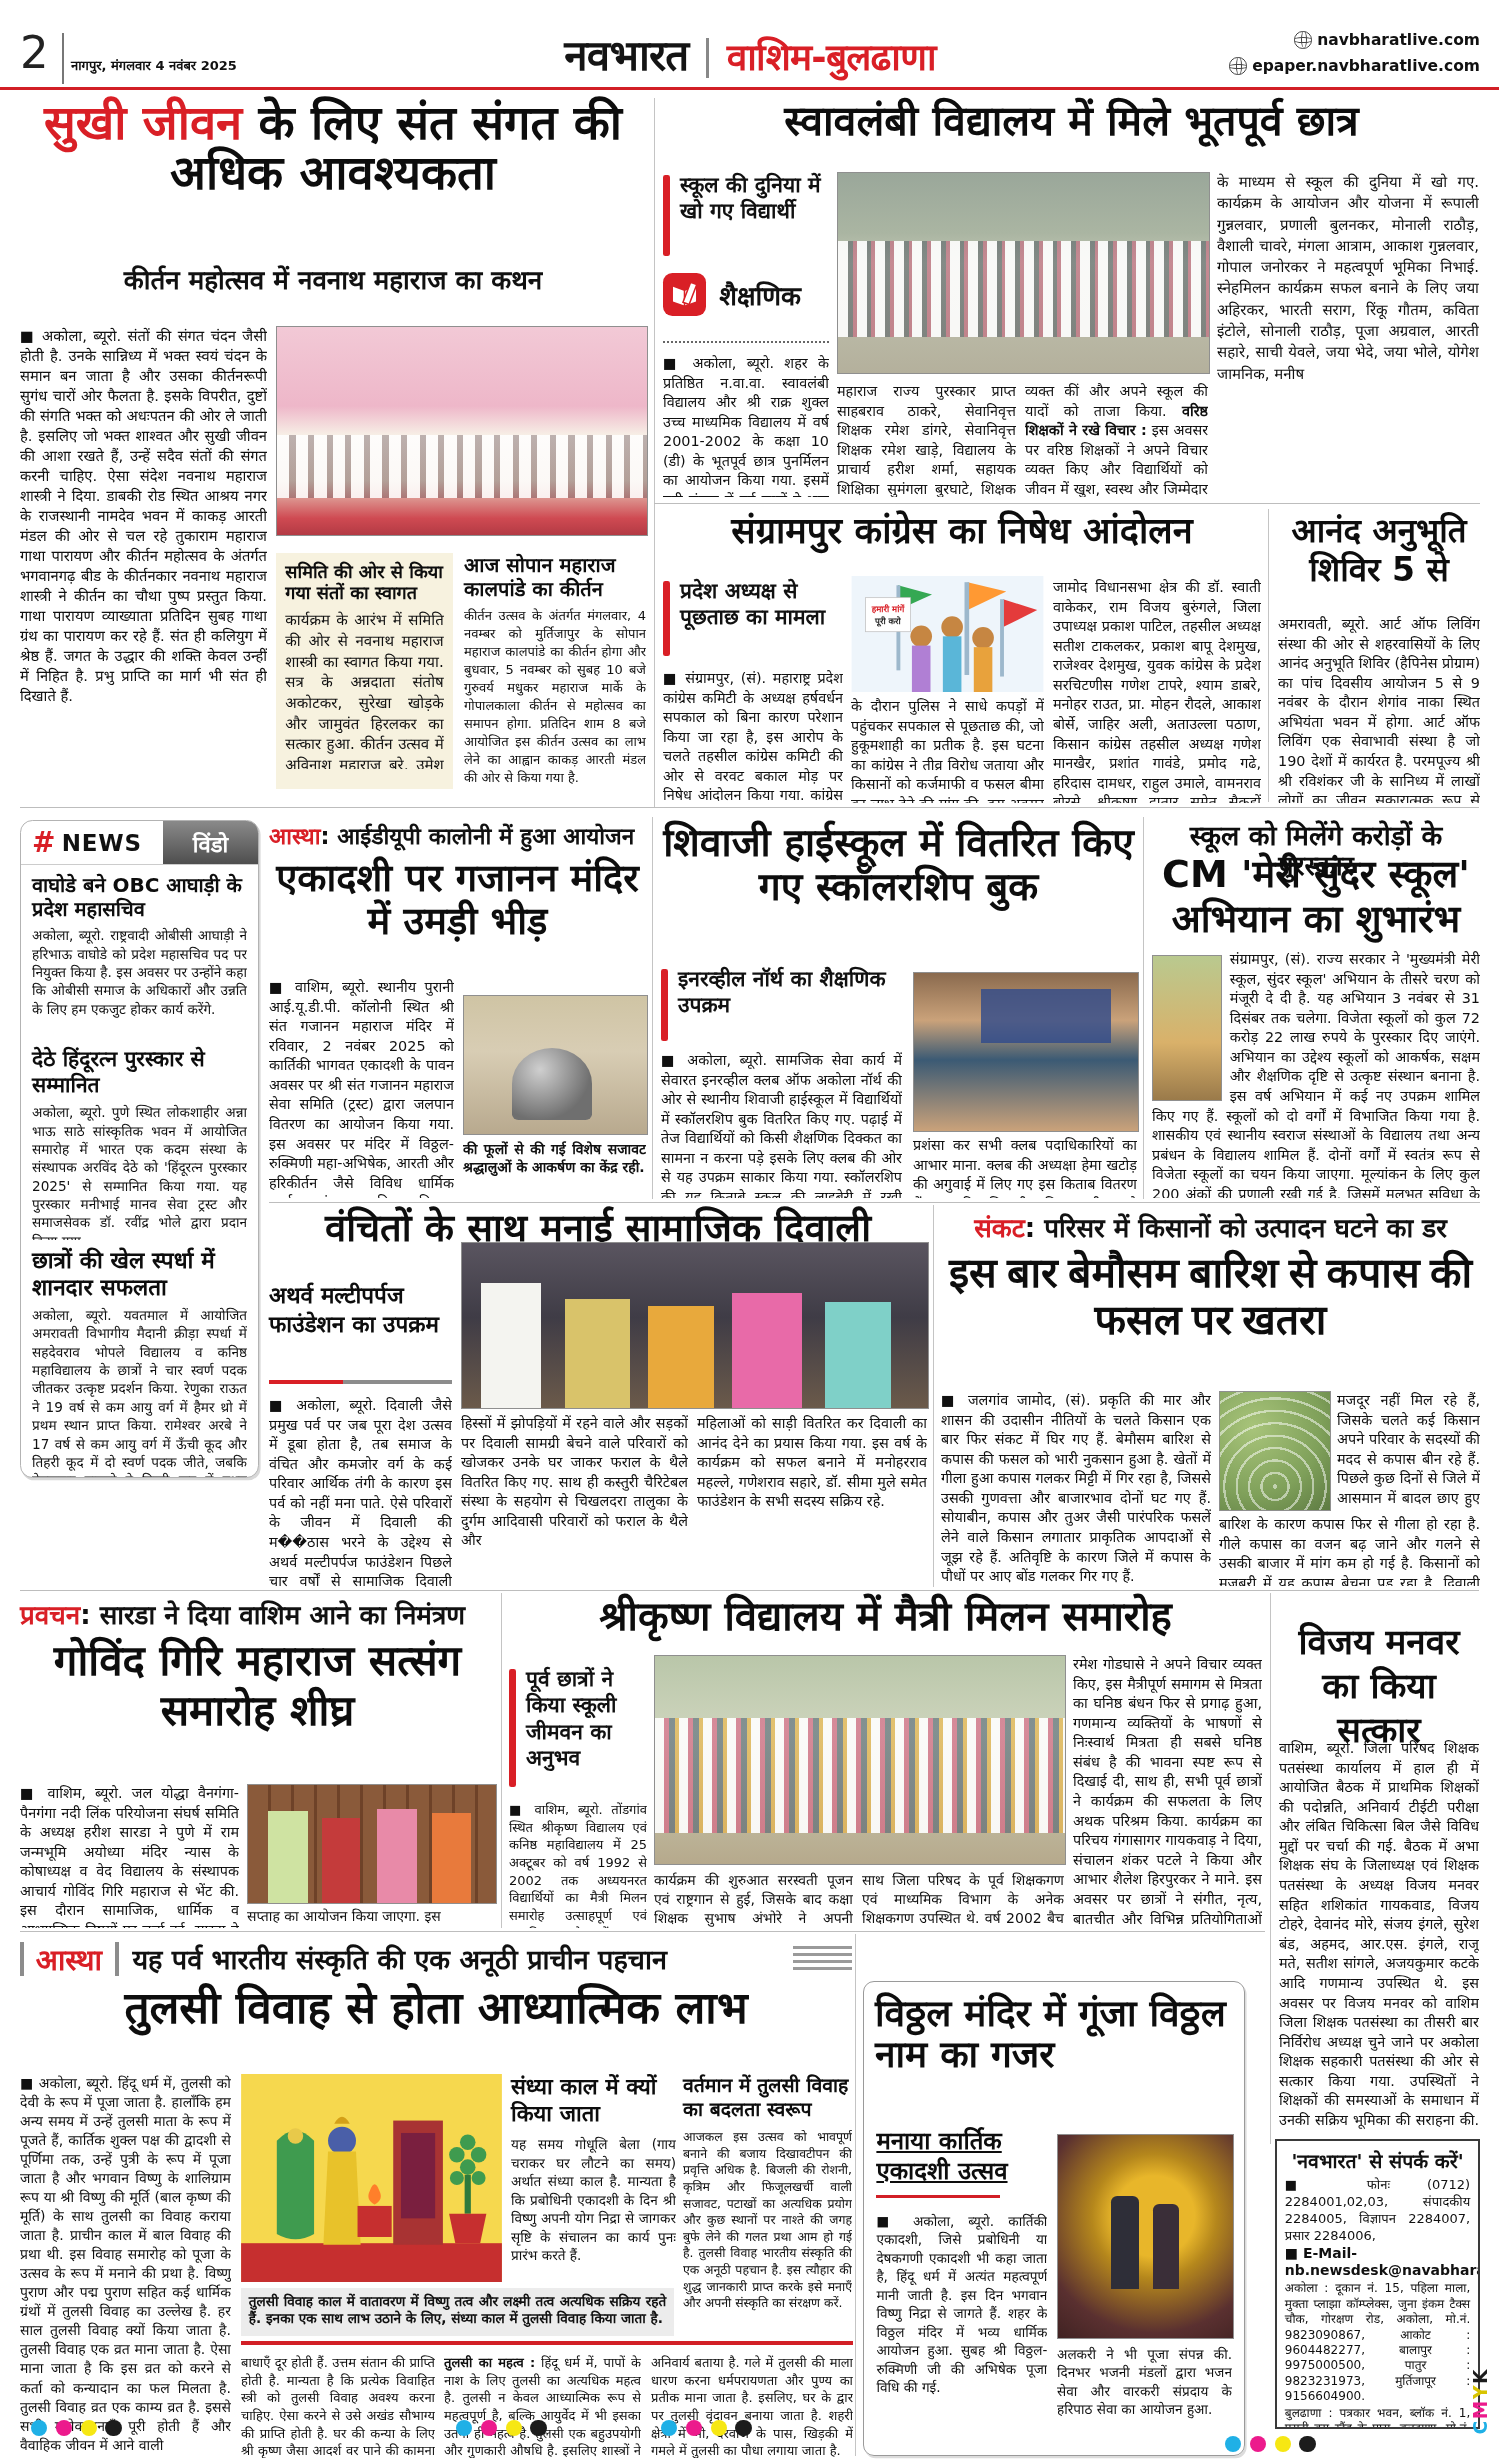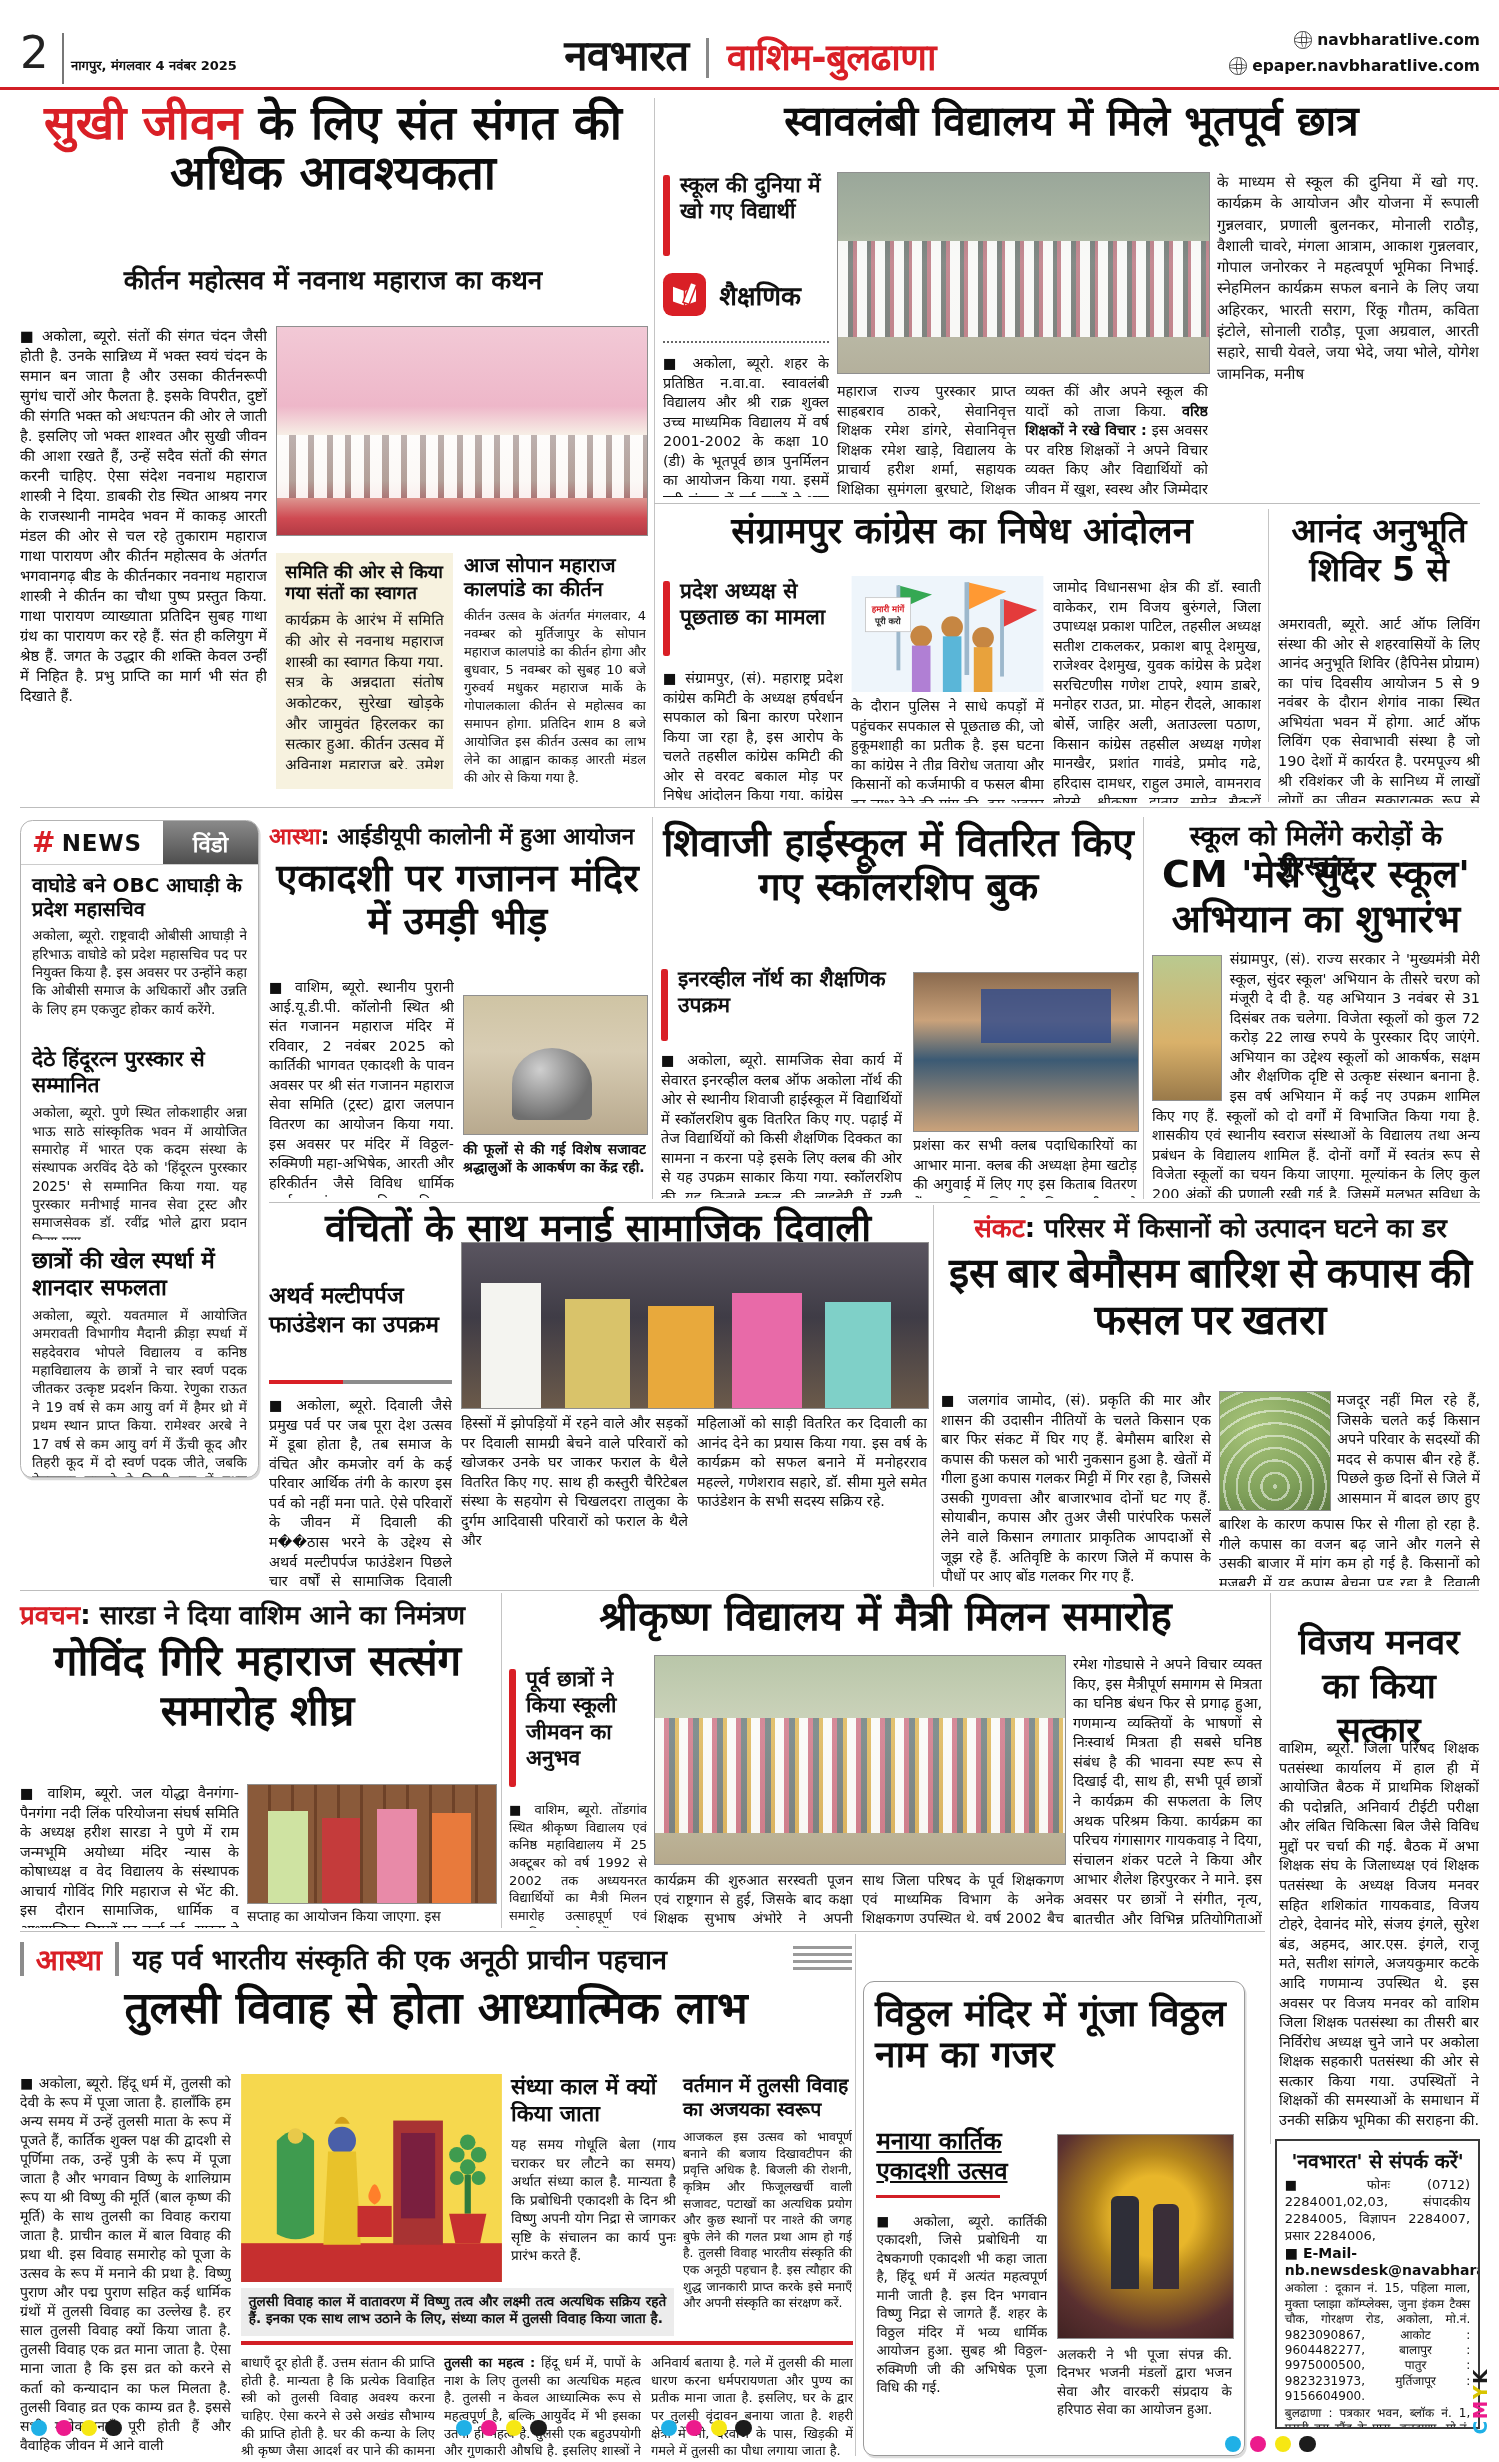--- a/index.html
+++ b/index.html
@@ -302,21 +302,21 @@
         <rect x="288" y="130" width="8" height="50" fill="#2e7a3c"></rect>
         <path d="M268 180 h48 l-8 38 h-32 Z" fill="#c62f2f"></path>
       </g>
     </svg>
   </div>
   <div class="abs" style="left:511px;top:2074px;width:165px;">
     <div class="hl" style="font-size:22px;line-height:1.22;">संध्या काल में क्यों किया जाता</div>
     <div class="j" style="font-size:13.6px;line-height:1.36;margin-top:7.8px;height:144px;overflow:hidden;">यह समय गोधूलि बेला (गाय चराकर घर लौटने का समय) अर्थात संध्या काल है. मान्यता है कि प्रबोधिनी एकादशी के दिन श्री विष्णु अपनी योग निद्रा से जागकर सृष्टि के संचालन का कार्य पुनः प्रारंभ करते हैं.</div>
   </div>
   <div class="abs" style="left:683px;top:2074px;width:169px;">
-    <div class="hl" style="font-size:19.4px;line-height:1.22;">वर्तमान में तुलसी विवाह का अजयका स्वरूप</div>
+    <div class="hl" style="font-size:19.4px;line-height:1.22;">वर्तमान में तुलसी विवाह का बदलता स्वरूप</div>
     <div class="j" style="font-size:12.4px;line-height:1.34;margin-top:7.8px;height:208px;overflow:hidden;">आजकल इस उत्सव को भावपूर्ण बनाने की बजाय दिखावटीपन की प्रवृत्ति अधिक है. बिजली की रोशनी, कृत्रिम और फिजूलखर्ची वाली सजावट, पटाखों का अत्यधिक प्रयोग और कुछ स्थानों पर नाश्ते की जगह बुफे लेने की गलत प्रथा आम हो गई है. तुलसी विवाह भारतीय संस्कृति की एक अनूठी पहचान है. इस त्यौहार की शुद्ध जानकारी प्राप्त करके इसे मनाएँ और अपनी संस्कृति का संरक्षण करें.</div>
   </div>
   <div class="abs graycap j" style="left:241px;top:2288px;width:433px;height:48px;padding:4.7px 7.8px;box-sizing:border-box;font-size:13.6px;font-weight:600;line-height:1.3;overflow:hidden;">तुलसी विवाह काल में वातावरण में विष्णु तत्व और लक्ष्मी तत्व अत्यधिक सक्रिय रहते हैं. इनका एक साथ लाभ उठाने के लिए, संध्या काल में तुलसी विवाह किया जाता है.</div>
   <div class="abs" style="left:241px;top:2341px;width:612px;height:3.9px;background:#d21f26;"></div>
   <div class="abs body j" style="left:241px;top:2354px;width:194px;height:104px;font-size:13px;">बाधाएँ दूर होती हैं. उत्तम संतान की प्राप्ति होती है. मान्यता है कि प्रत्येक विवाहित स्त्री को तुलसी विवाह अवश्य करना चाहिए. ऐसा करने से उसे अखंड सौभाग्य की प्राप्ति होती है. घर की कन्या के लिए श्री कृष्ण जैसा आदर्श वर पाने की कामना से तुलसी विवाह किया जाता है.</div>
   <div class="abs body j" style="left:444px;top:2354px;width:197px;height:104px;font-size:13px;">
     <b>तुलसी का महत्व :</b> <span>हिंदू धर्म में, पापों के नाश के लिए तुलसी का अत्यधिक महत्व है. तुलसी न केवल आध्यात्मिक रूप से महत्वपूर्ण है, बल्कि आयुर्वेद में भी इसका उतना ही महत्व है. तुलसी एक बहुउपयोगी और गुणकारी औषधि है. इसलिए शास्त्रों ने ईश्वर की पूजा और श्राद्ध में तुलसी को</span>
   </div>
   <div class="abs body j" style="left:651px;top:2354px;width:202px;height:104px;font-size:13px;">अनिवार्य बताया है. गले में तुलसी की माला धारण करना धर्मपरायणता और पुण्य का प्रतीक माना जाता है. इसलिए, घर के द्वार पर तुलसी वृंदावन बनाया जाता है. शहरी क्षेत्रों में भी, दरवाजे के पास, खिड़की में गमले में तुलसी का पौधा लगाया जाता है.</div>
 

